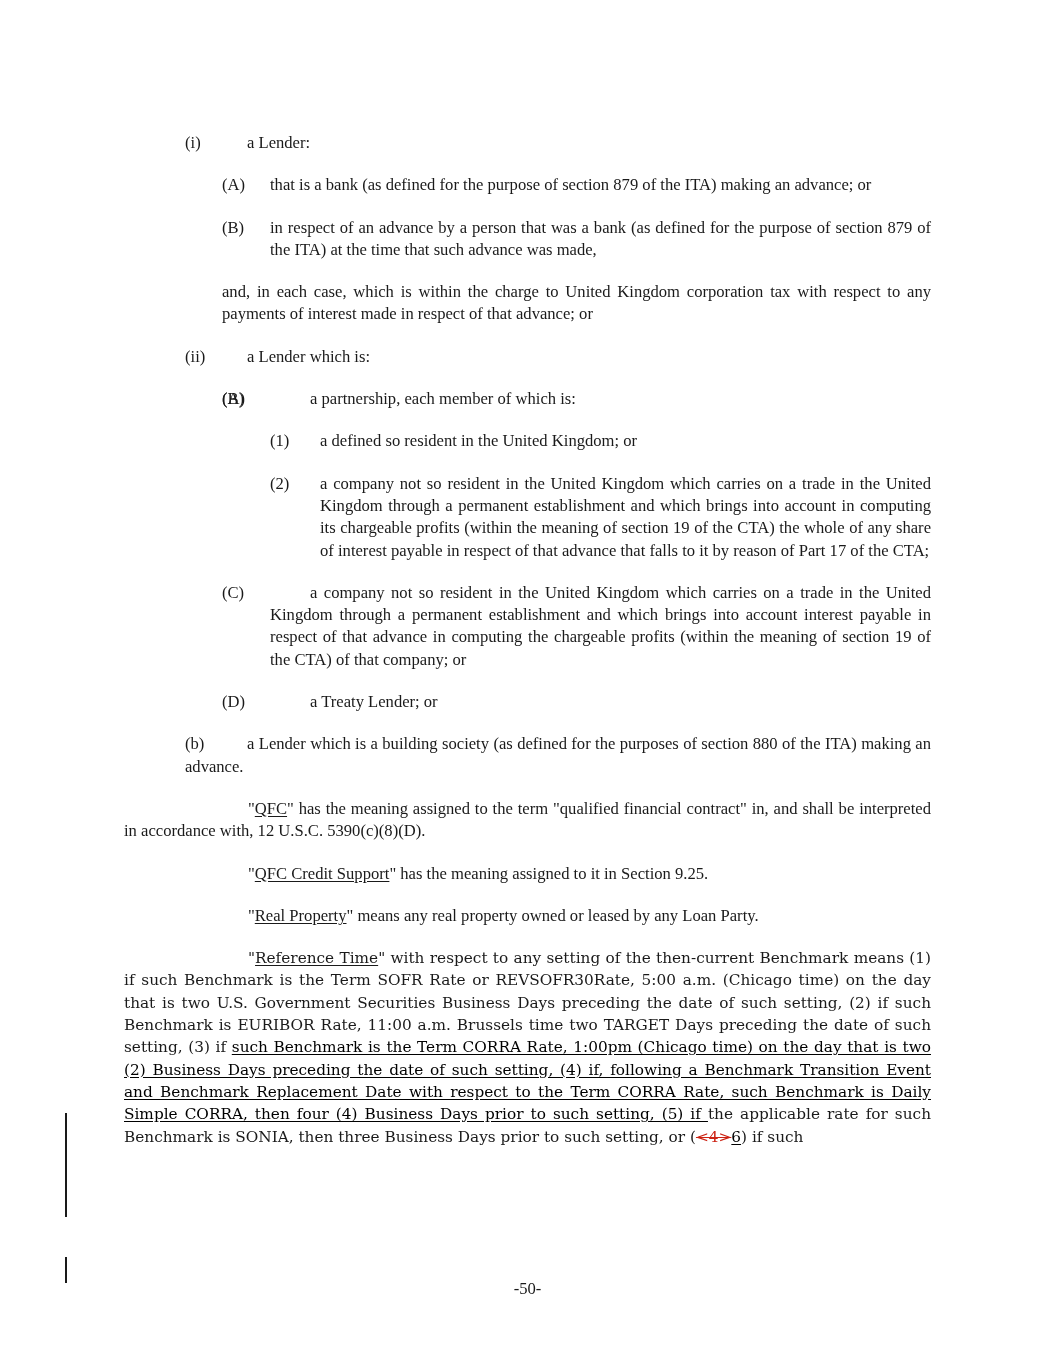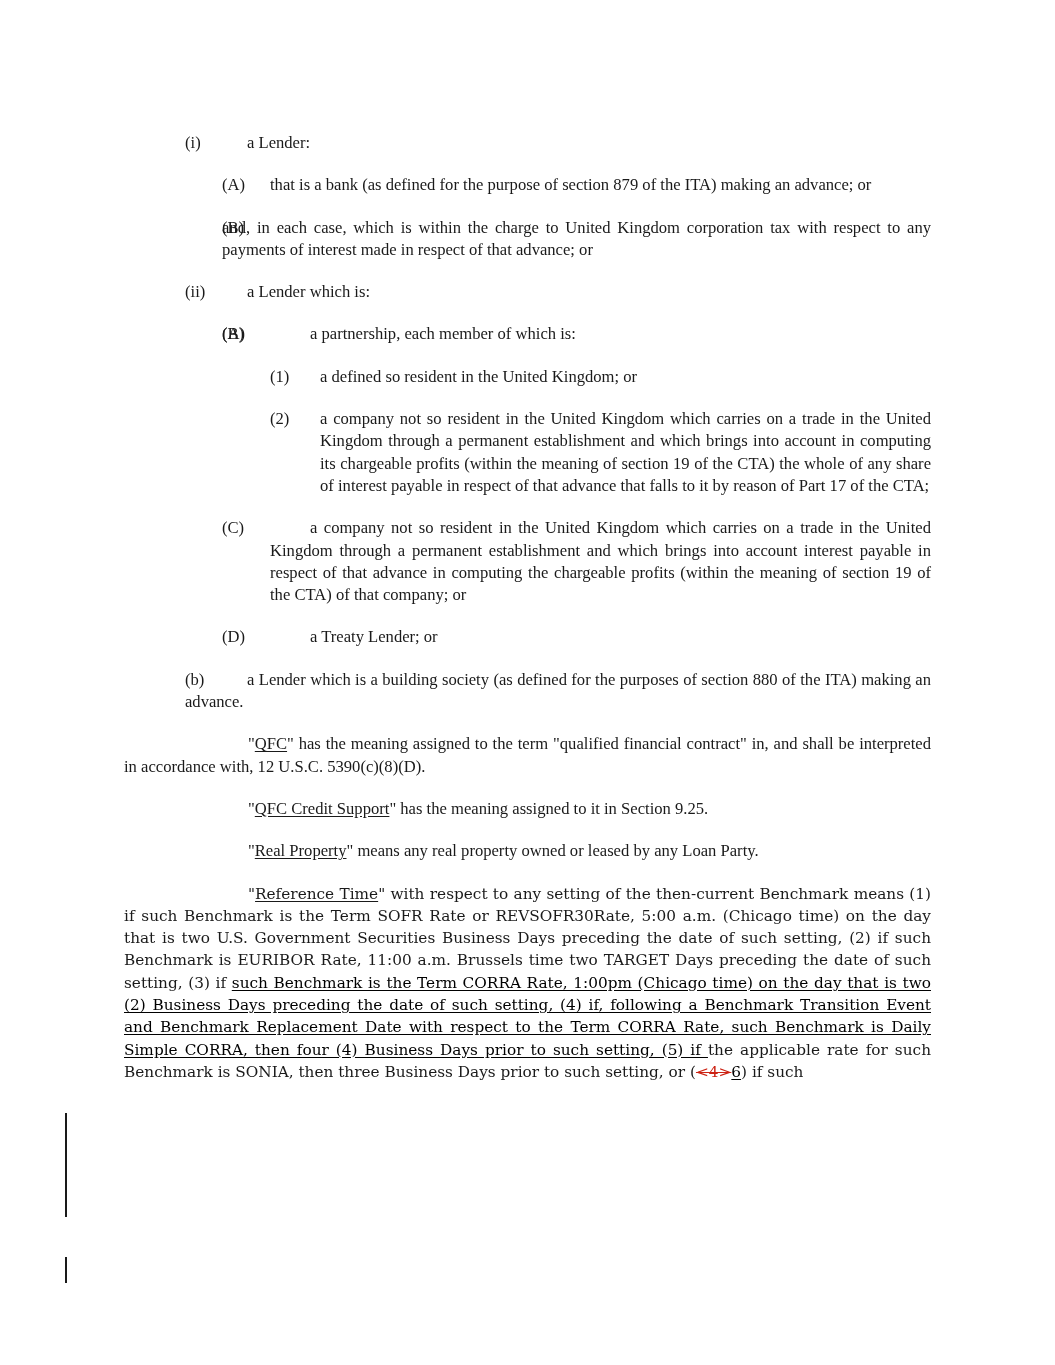--- a/index.html
+++ b/index.html
@@ -78,21 +78,21 @@
 <body>
 
 <div class="page">
 
   <div class="content">
 
     <div class="block c1"><span class="lbl">(i)</span><span>a Lender:</span></div>
 
     <div class="block c2"><span class="lbl">(A)</span><span>that is a bank (as defined for the purpose of section 879 of the ITA) making an advance; or</span></div>
 
-    <div class="block c2"><span class="lbl">(B)</span></div>
+    <div class="block c2"><span class="lbl">(B)</span><span>in respect of an advance by a person that was a bank (as defined for the purpose of section 879 of the ITA) at the time that such advance was made,</span></div>
 
     <div class="block cjoin"><span>and, in each case, which is within the charge to United Kingdom corporation tax with respect to any payments of interest made in respect of that advance; or</span></div>
 
     <div class="block c1"><span class="lbl">(ii)</span><span>a Lender which is:</span></div>
 
     <div class="block c2w"><span class="lbl">(A)</span></div>
 
     <div class="block c2w"><span class="lbl">(B)</span><span>a partnership, each member of which is:</span></div>
 
     <div class="block c3"><span class="lbl">(1)</span><span>a defined so resident in the United Kingdom; or</span></div>
@@ -111,14 +111,15 @@
 
     <div class="block def"><span>"</span><span class="term">Real Property</span><span>" means any real property owned or leased by any Loan Party.</span></div>
 
     <div class="block refpara"><span>"</span><span class="term">Reference Time</span><span>" with respect to any setting of the then-current Benchmark means (1) if such Benchmark is the Term SOFR Rate or REVSOFR30Rate, 5:00 a.m. (Chicago time) on the day that is two U.S. Government Securities Business Days preceding the date of such setting, (2) if such Benchmark is EURIBOR Rate, 11:00 a.m. Brussels time two TARGET Days preceding the date of such setting, (3) if </span><span class="ins">such Benchmark is the Term CORRA Rate, 1:00pm (Chicago time) on the day that is two (2) Business Days preceding the date of such setting, (4) if, following a Benchmark Transition Event and Benchmark Replacement Date with respect to the Term CORRA Rate, such Benchmark is Daily Simple CORRA, then four (4) Business Days prior to such setting, (5) if </span><span>the applicable rate for such Benchmark is SONIA, then three Business Days prior to such setting, or (</span><span class="del">&lt;4&gt;</span><span class="ins">6</span><span>) if such</span></div>
 
   </div>
 
   <div class="change-bar bar-long"></div>
   <div class="change-bar bar-short"></div>
 
+  <div class="footer">-50-</div>
 
 </div>
 
 </body></html>

